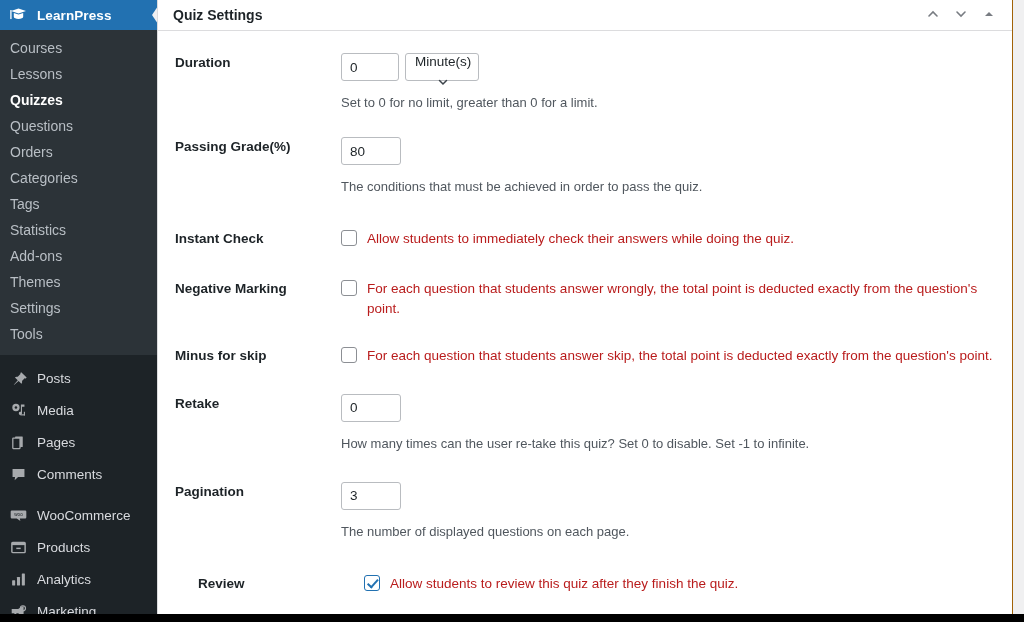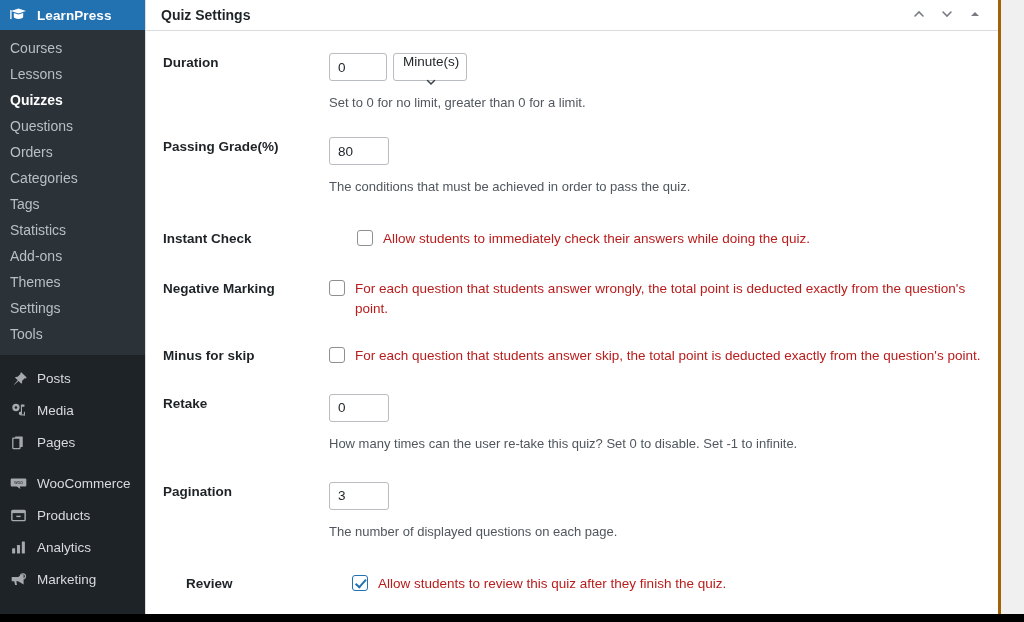--- a/index.html
+++ b/index.html
@@ -58,25 +58,25 @@
     display: flex; align-items: center; justify-content: center;
     margin-right: 9px;
     flex: none;
   }
   .wp-item .ico svg { display: block; }
   .wp-sep { height: 9px; }
 
   
   .content {
     position: absolute;
-    left: 145px; top: 0;
+    left: 157px; top: 0;
     width: 856px; height: 614px;
     background: #fff;
     border-left: 1px solid #dcdcde;
-    border-right: 3px solid #a16207;
+    border-right: 1px solid #a16207;
     overflow: hidden;
   }
   .panel-head {
     height: 31px;
     border-bottom: 1px solid #dcdcde;
     display: flex; align-items: center;
     padding: 0 8px 0 15px;
     position: relative;
   }
   .panel-title { font-size: 14px; font-weight: 700; color: #1d2327; }
@@ -97,21 +97,21 @@
   }
   .row .lbl {
     width: 166px; flex: none;
     font-size: 13.5px; font-weight: 700; color: #1d2327;
     padding-top: 2px;
   }
   .row .fld { flex: 1; min-width: 0; }
 
   .r-duration { padding-top: 22px; }
   .r-grade    { padding-top: 25px; }
-  .r-instant  { padding-top: 33px; gap: 28px; }
+  .r-instant  { padding-top: 33px; }
   .r-negative { padding-top: 30px; }
   .r-minus    { padding-top: 28px; }
   .r-retake   { padding-top: 28px; }
   .r-pagin    { padding-top: 29px; }
   .r-review   { padding-top: 33px; padding-left: 40px; }
   .r-correct  { padding-top: 31px; }
 
   input.txt {
     width: 58px; height: 28px;
     border: 1px solid #b9bcc0;
@@ -245,20 +245,28 @@
       <a class="wp-item">
         <span class="ico">
           <svg width="17" height="17" viewBox="0 0 20 20" fill="none" stroke="#a7aaad" stroke-width="1.5">
             <rect x="6" y="2.8" width="9" height="12.5" rx="0.6" fill="#a7aaad" stroke="none"></rect>
             <rect x="3.3" y="4.8" width="8.5" height="12.4" rx="0.6" fill="#1d2327" stroke="#a7aaad"></rect>
           </svg>
         </span>
         <span>Pages</span>
       </a>
 
+      <a class="wp-item">
+        <span class="ico">
+          <svg width="17" height="17" viewBox="0 0 20 20" fill="#a7aaad">
+            <path d="M3 3.5 L17 3.5 L17 13 L9.5 13 L5.5 16.8 L5.9 13 L3 13 Z"></path>
+          </svg>
+        </span>
+        <span>Comments</span>
+      </a>
 
       <div class="wp-sep"></div>
 
       <a class="wp-item">
         <span class="ico">
           <svg width="17" height="17" viewBox="0 0 20 20" fill="#a7aaad">
             <path d="M2.2 4 L17.8 4 A1.4 1.4 0 0 1 19.2 5.4 L19.2 12 A1.4 1.4 0 0 1 17.8 13.4 L11.5 13.4 L12.2 16.6 L8 13.4 L2.2 13.4 A1.4 1.4 0 0 1 0.8 12 L0.8 5.4 A1.4 1.4 0 0 1 2.2 4 Z"></path>
             <text x="10" y="10.8" font-size="5.4" font-family="Liberation Sans, sans-serif" fill="#1d2327" text-anchor="middle">woo</text>
           </svg>
         </span>

